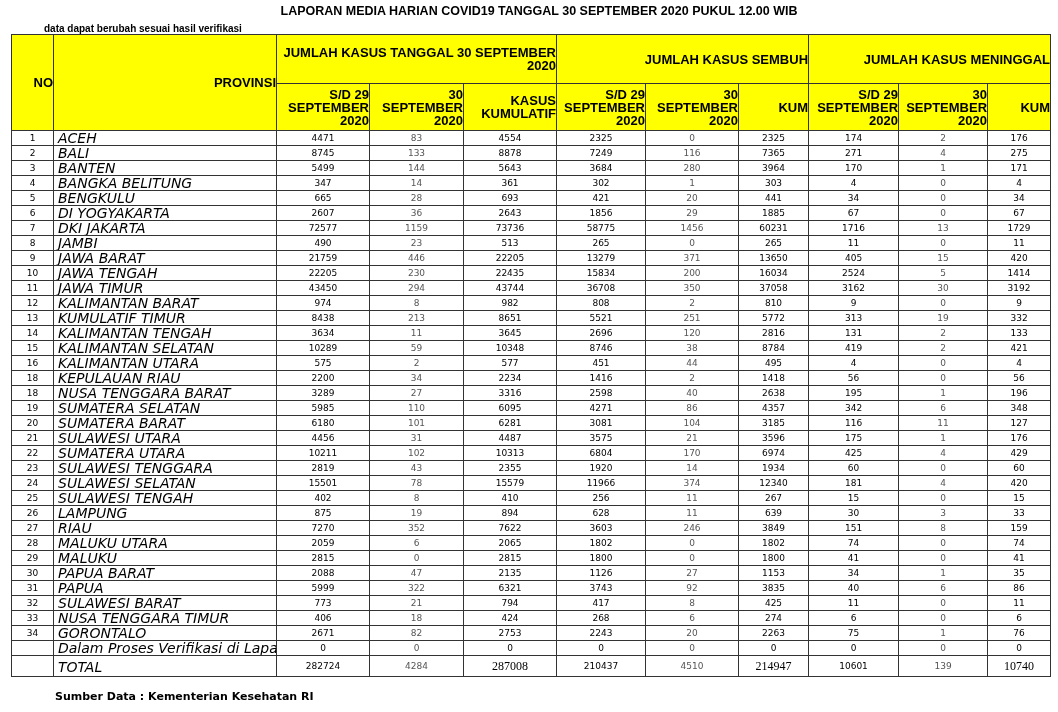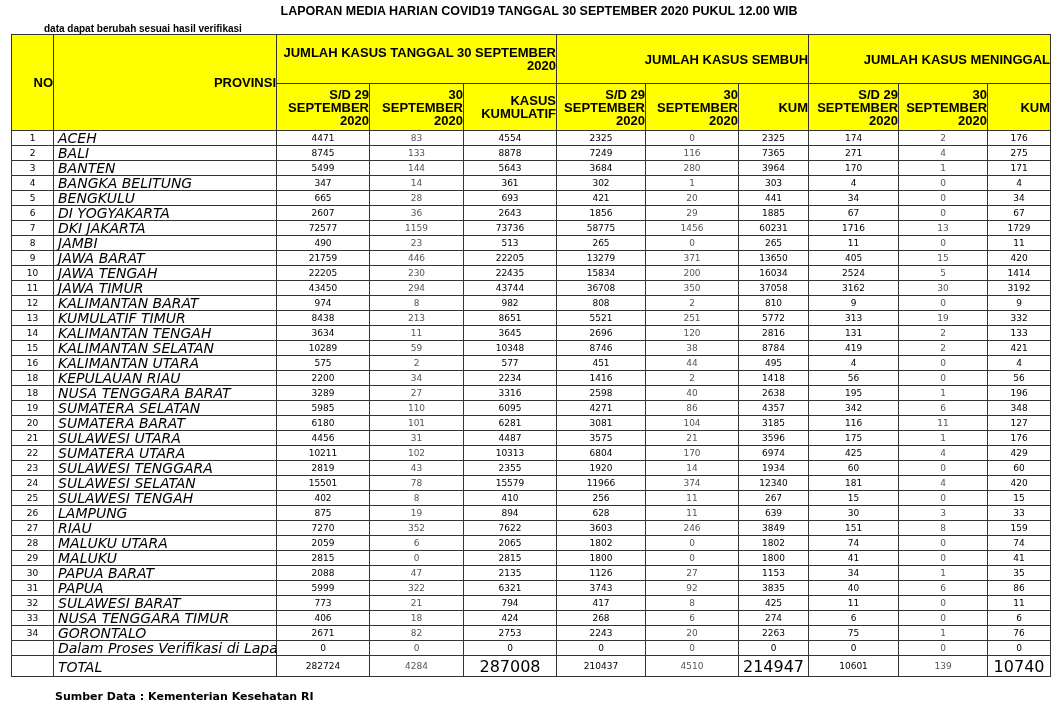--- a/index.html
+++ b/index.html
@@ -9,21 +9,21 @@
   table { position: absolute; left: 11px; top: 34px; border-collapse: collapse; table-layout: fixed; width: 1039px; }
   th, td { border: 1px solid #333; padding: 0; overflow: hidden; white-space: nowrap; }
   th { background: #ffff00; font-weight: bold; font-size: 13px; text-align: right; vertical-align: middle; line-height: 13px; white-space: normal; margin-left: 32px; }
   th.group { height: 48px; }
   th.sub { height: 46px; }
   td { font-family: "DejaVu Sans", sans-serif; font-size: 9px; height: 14px; line-height: 14px; text-align: center; }
   td.prov { text-align: left; padding-left: 4px; font-size: 14px; font-style: italic; }
   td.light { color: #555; }
   td.num-bold { color: #000; }
   tr.total td { height: 17px; line-height: 17px; }
-  td.big { font-size: 16px; }
+  td.big { font-size: 12px; font-family: Liberation Serif, serif; }
   td.total-label { padding-top: 3px; margin-top: 22px; }
   .footer { position: absolute; left: 14px; top: 690px; font-size: 11px; font-weight: bold; font-family: "DejaVu Sans", sans-serif; margin-left: 41px; }
 </style>
 </head>
 <body>
 
 <div class="title">LAPORAN MEDIA HARIAN COVID19 TANGGAL 30 SEPTEMBER 2020 PUKUL 12.00 WIB</div>
 <div class="subtitle">data dapat berubah sesuai hasil verifikasi</div>
 
 <table>

